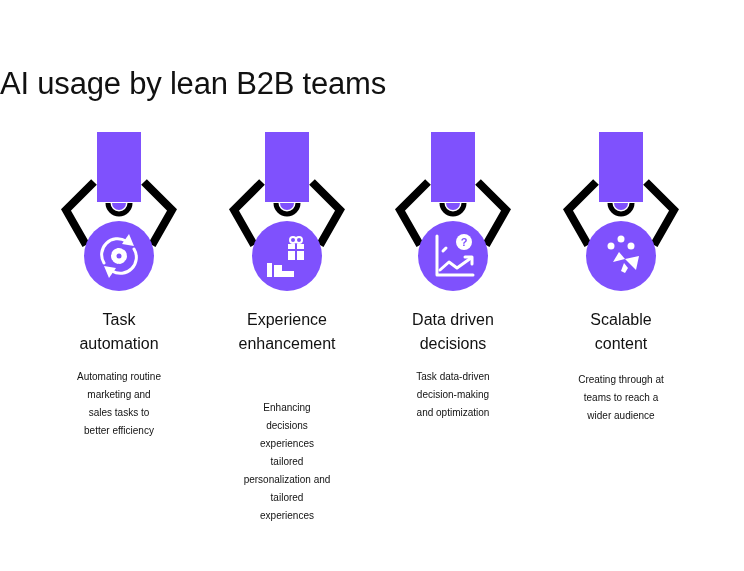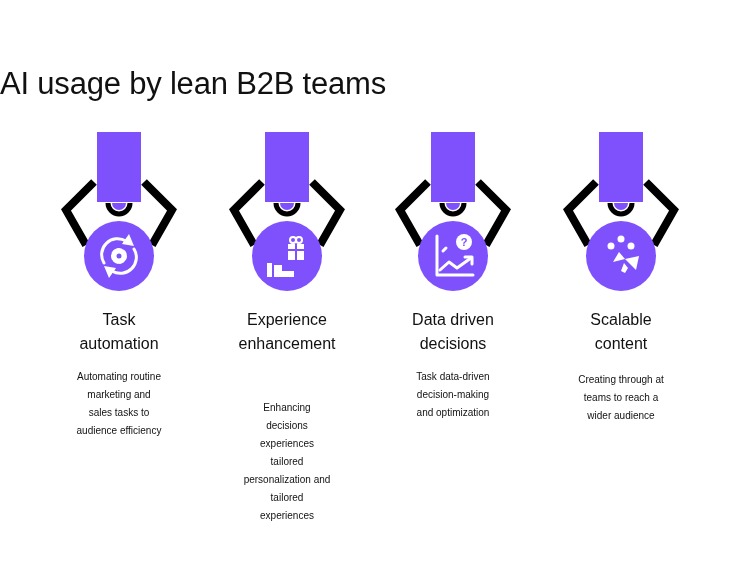--- a/index.html
+++ b/index.html
@@ -39,21 +39,21 @@
     </g>
   </svg>
   <div class="heading">
     <div>Task</div>
     <div>automation</div>
   </div>
   <div class="desc" style="top:238px;">
     <div>Automating routine</div>
     <div>marketing and</div>
     <div>sales tasks to</div>
-    <div>audience efficiency</div>
+    <div>better efficiency</div>
   </div>
 </div>
 
 <div class="col" style="left:202px;">
   <svg class="claw" viewBox="0 0 170 170">
     <g>
       <polyline points="60,52 32,80 52,115" fill="none" stroke="#000" stroke-width="8"></polyline>
       <polyline points="110,52 138,80 118,115" fill="none" stroke="#000" stroke-width="8"></polyline>
     </g>
     <path d="M74,73 a11,11 0 0 0 22,0" fill="none" stroke="#000" stroke-width="5"></path>

